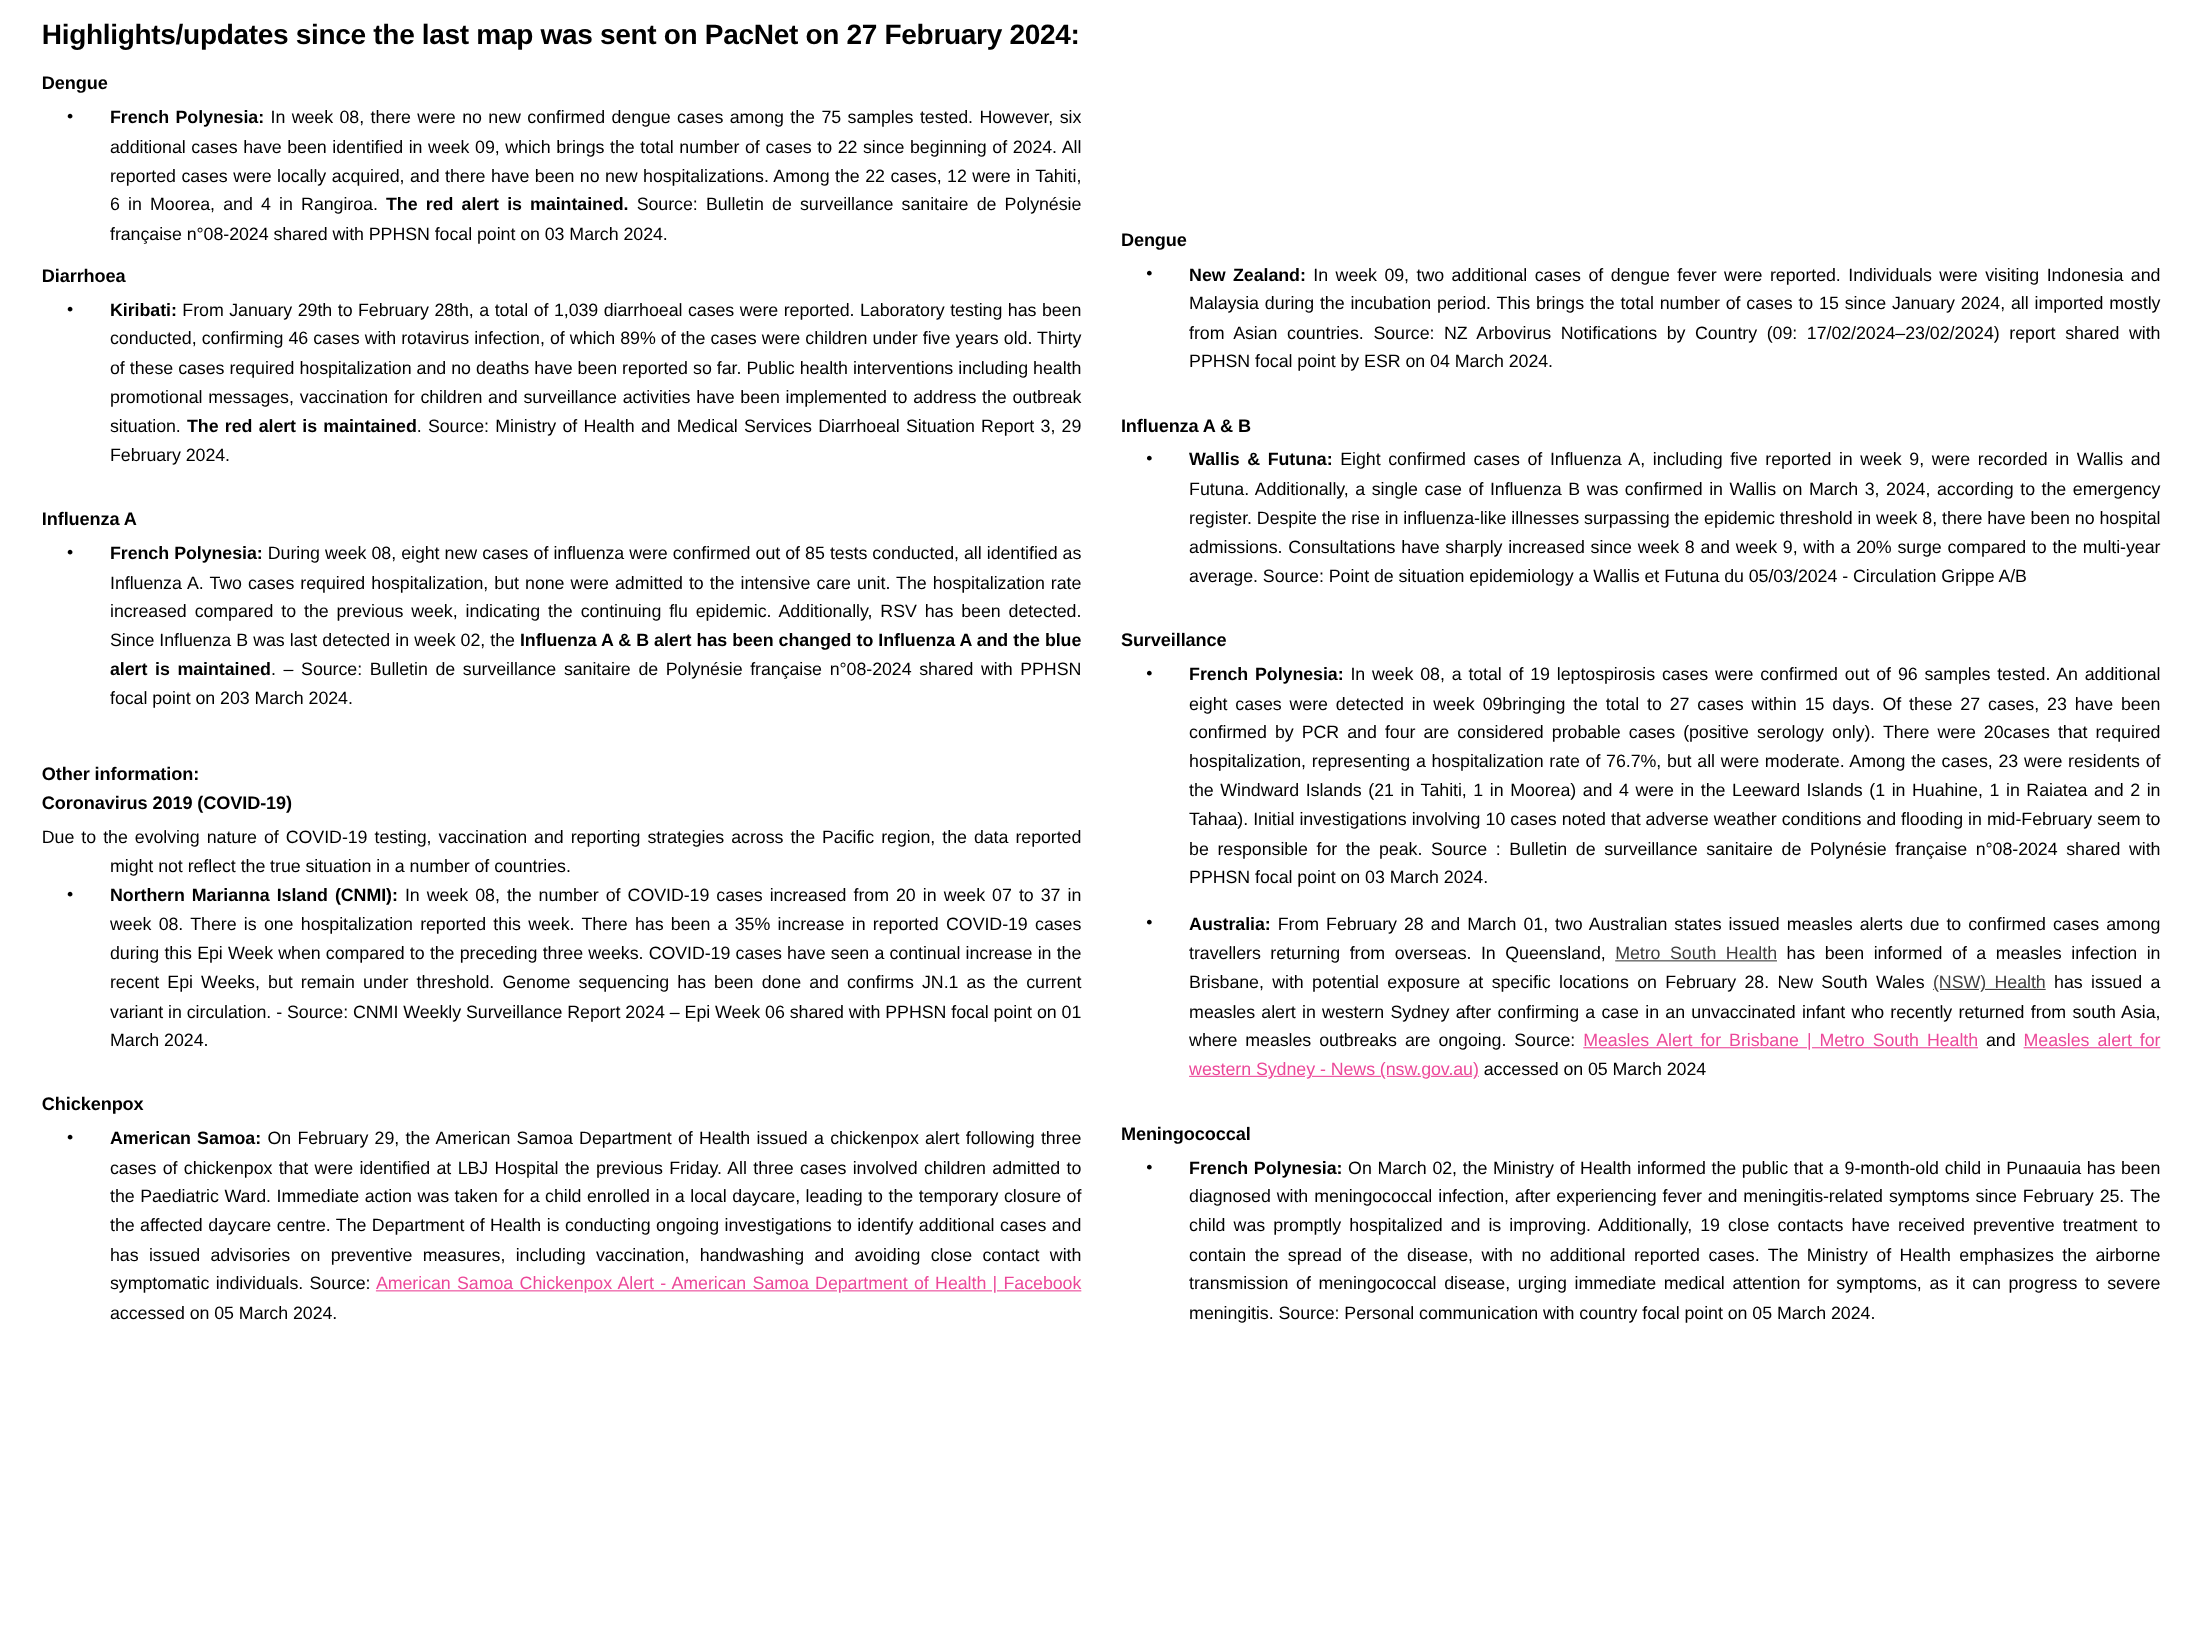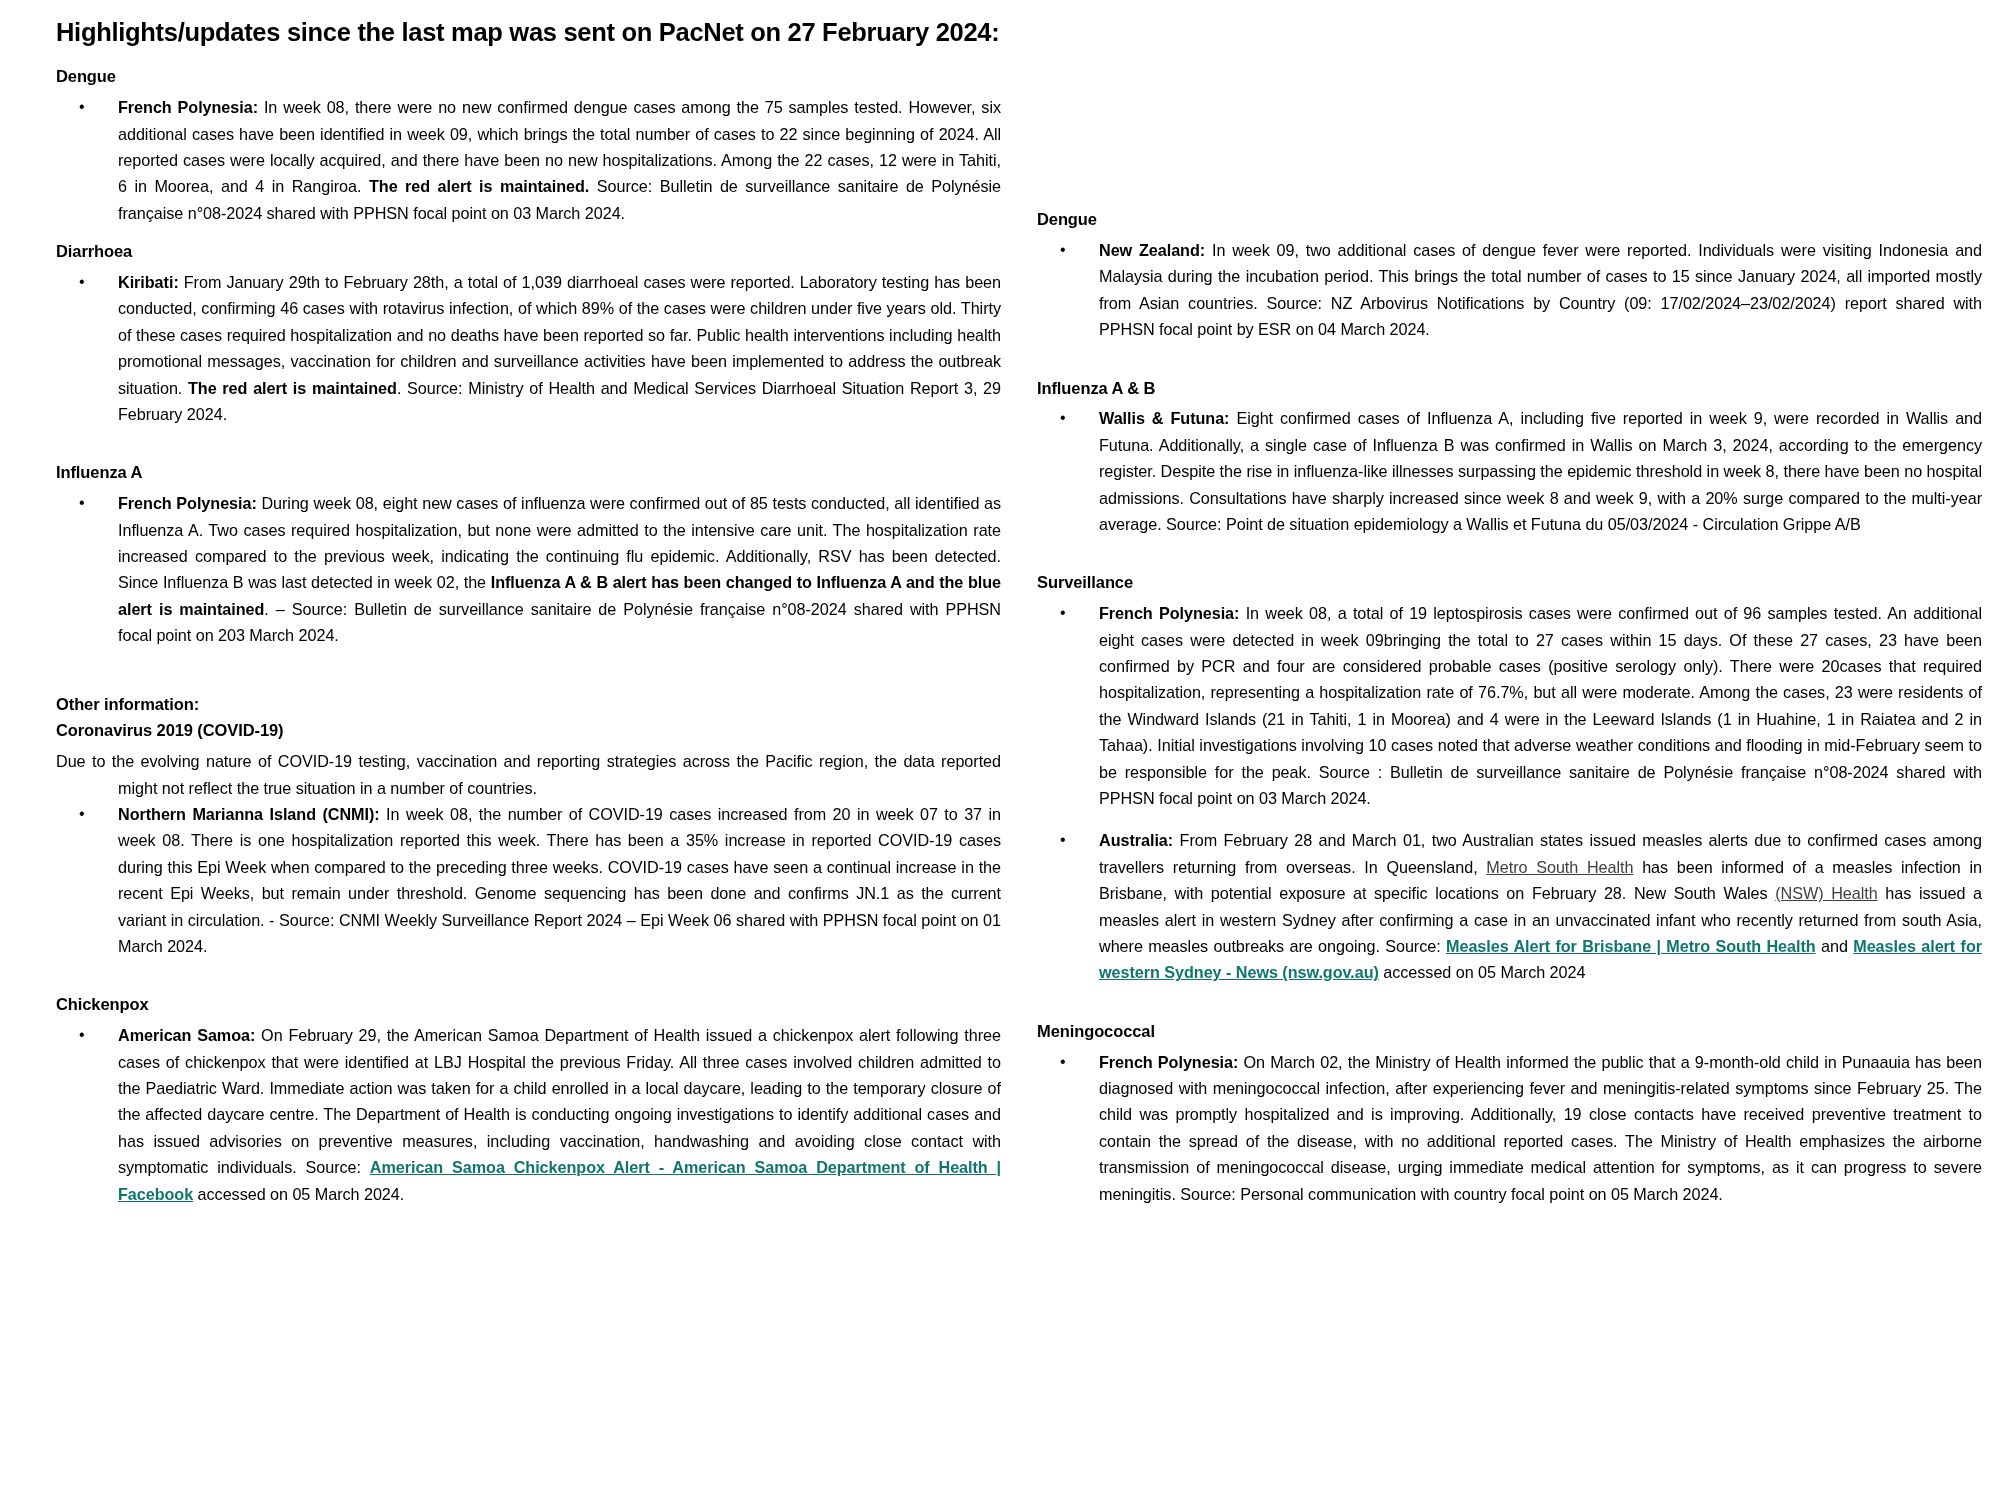--- a/index.html
+++ b/index.html
@@ -12,21 +12,21 @@
     height: 1500px;
     font-family: "Liberation Sans", sans-serif;
     color: #000000;
     overflow: hidden;
   }
   .page {
     position: relative;
     width: 2000px;
     height: 1500px;
     box-sizing: border-box;
-    padding: 18px 30px 0 56px;
+    padding: 18px 30px 0 38px;
   }
   .doc-title {
     font-size: 25.5px;
     font-weight: bold;
     letter-spacing: -0.3px;
     line-height: 1.15;
     margin: 0 0 20px 0;
     white-space: nowrap;
   }
   .columns {
@@ -77,23 +77,22 @@
     font-size: 16.2px;
     line-height: 1.63;
     text-align: justify;
     letter-spacing: -0.05px;
     margin: 0;
     padding-left: 62px;
     text-indent: -62px;
   }
   b, strong { font-weight: bold; }
   .link {
-    color: #0f766e;
+    color: #ec4899;
     text-decoration: underline;
-    font-weight: bold;
   }
   .ulink {
     color: #404040;
     text-decoration: underline;
   }
   .gap-md { height: 20px; }
   .gap-lg { height: 30px; }
 </style>
 </head>
 <body>

